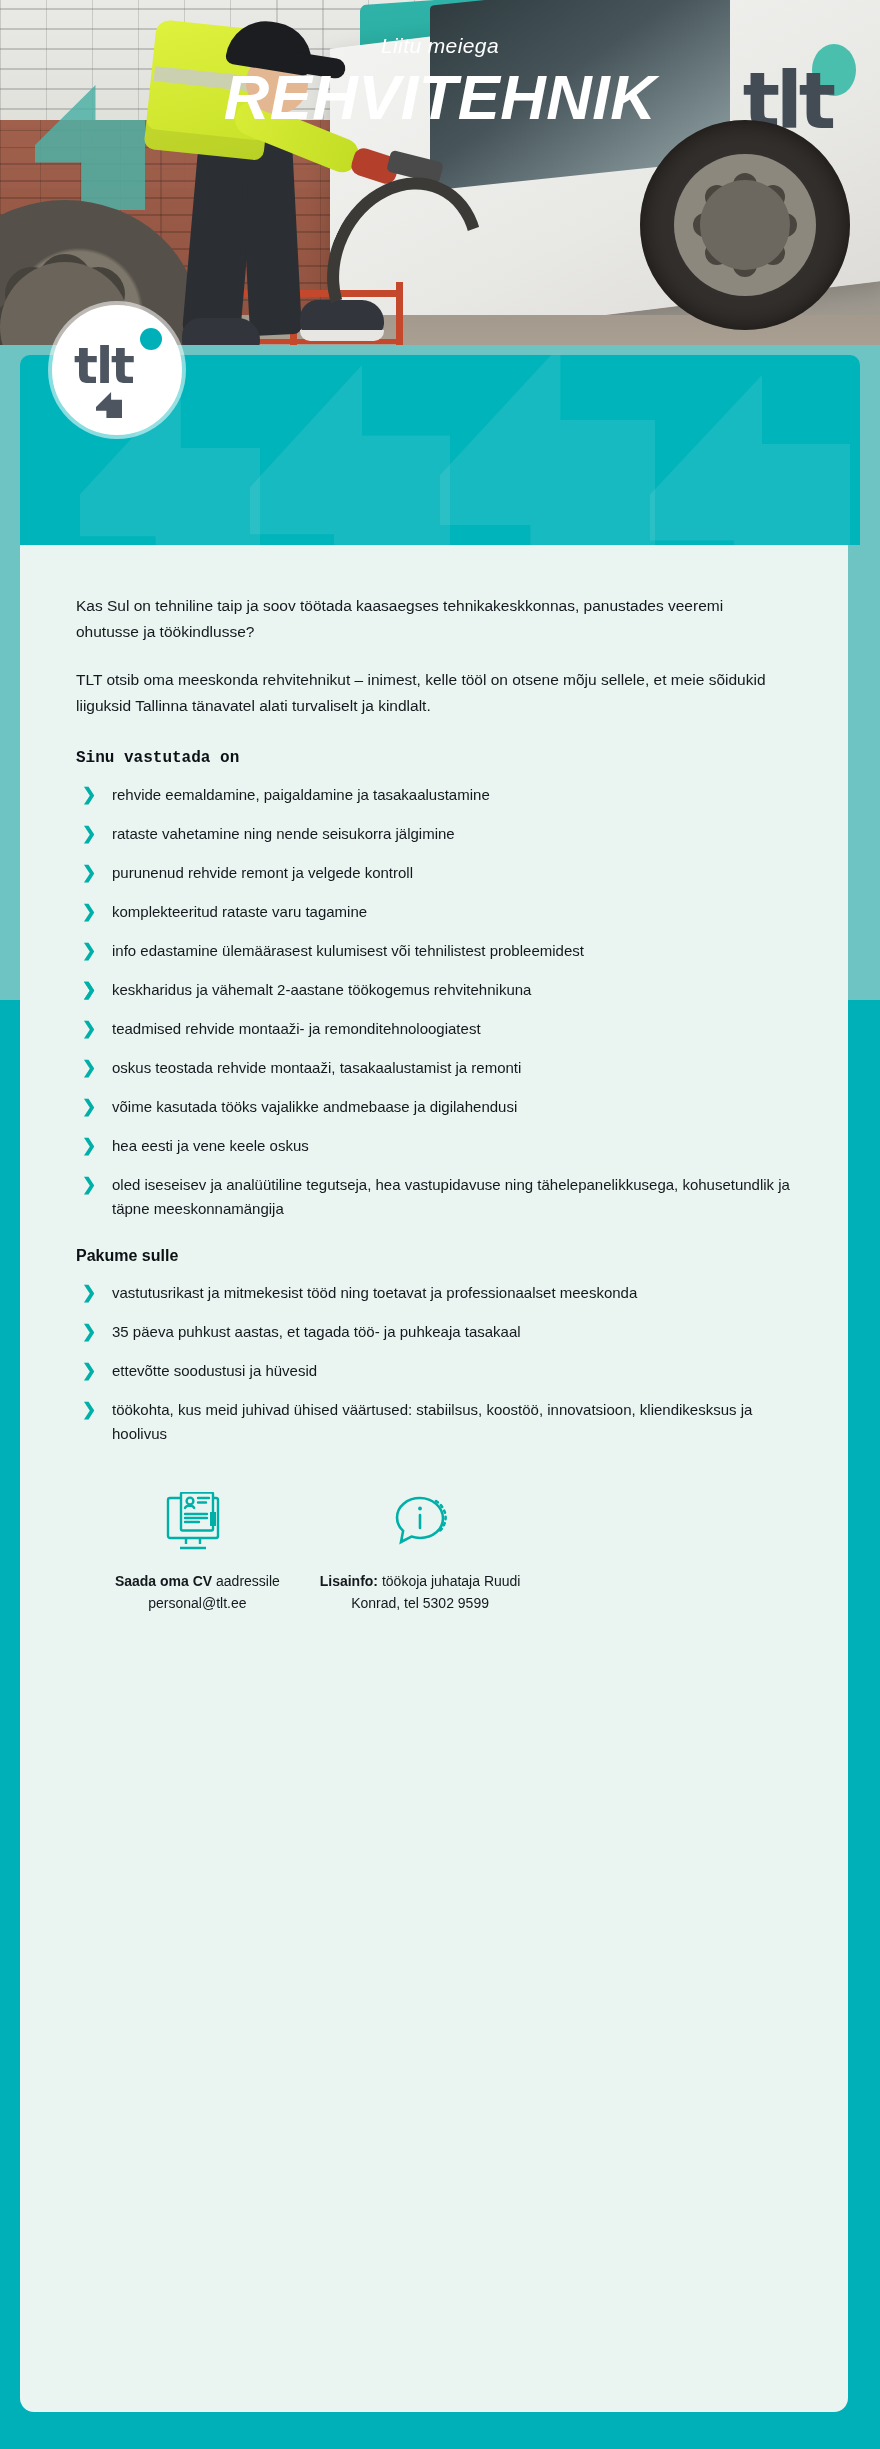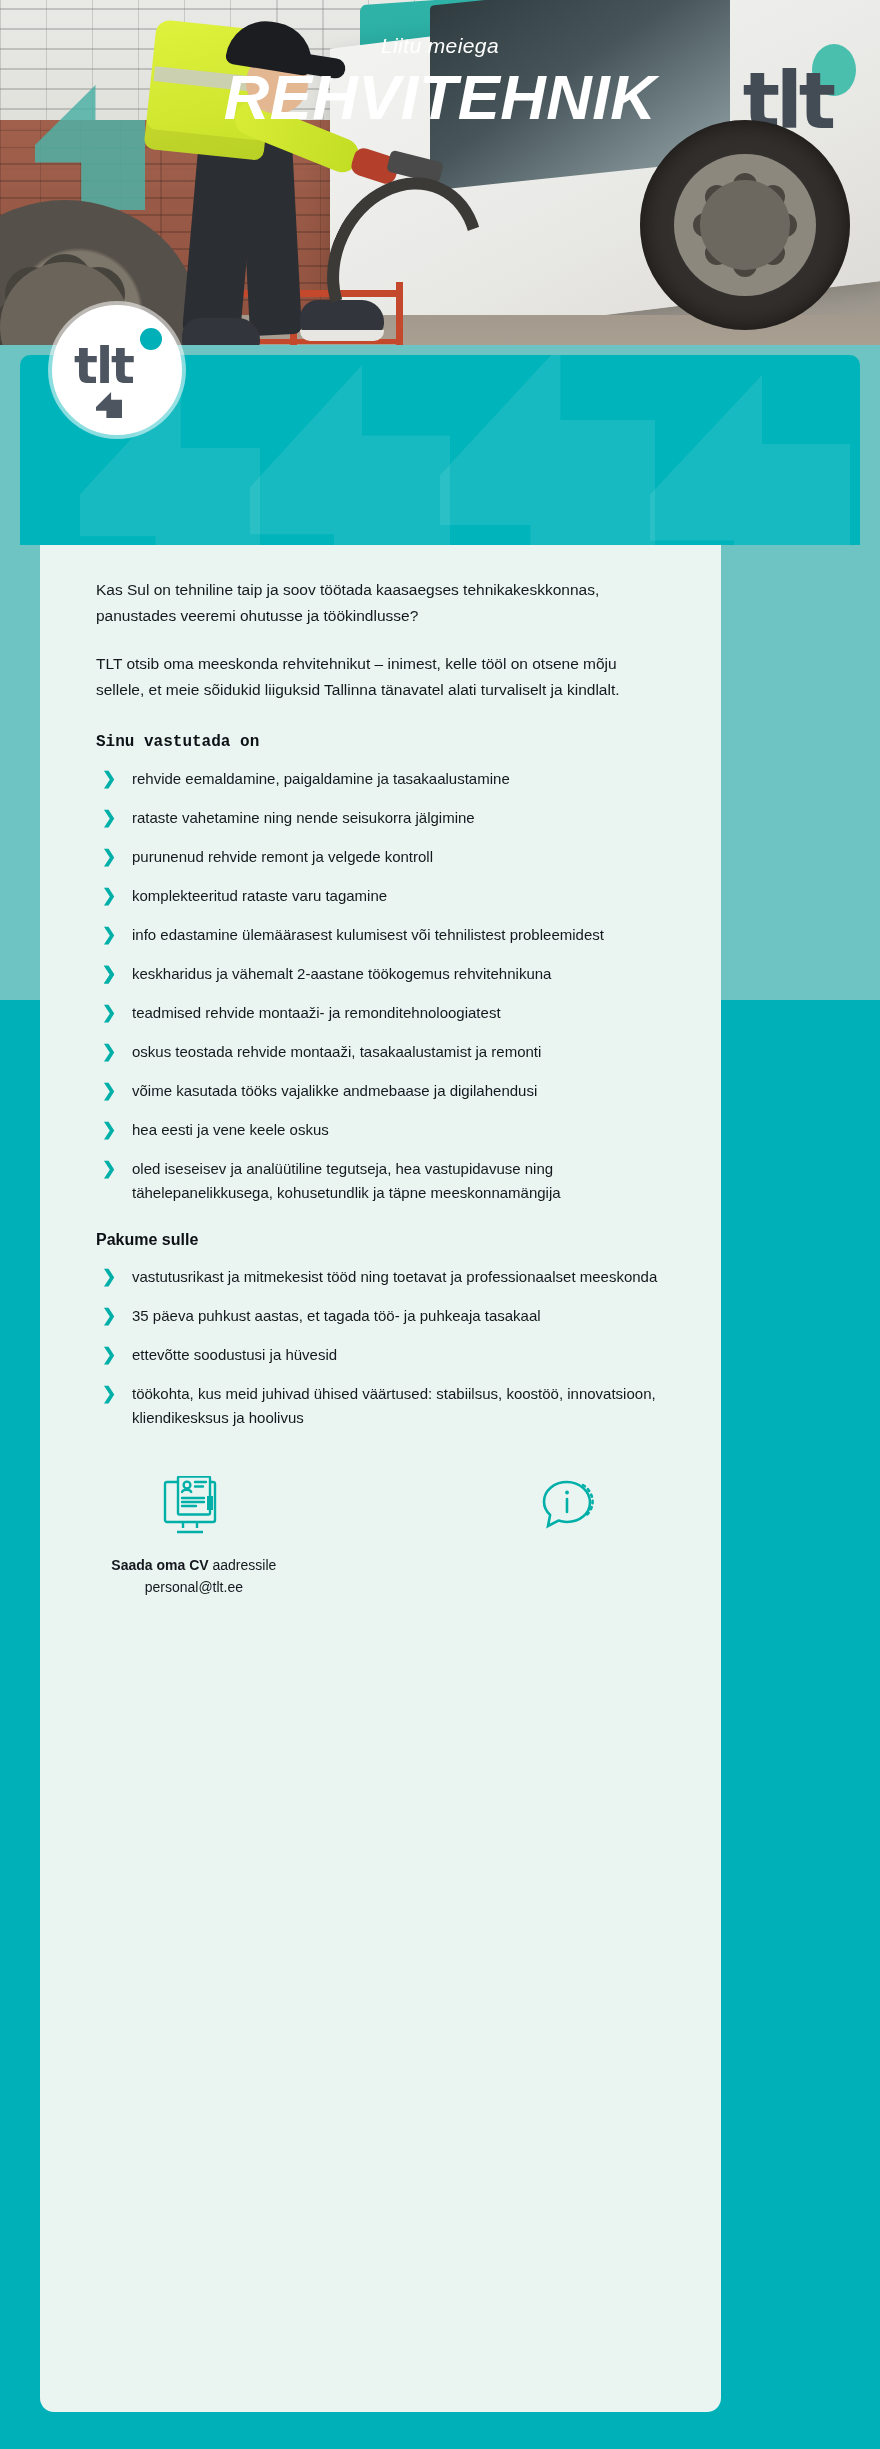--- a/index.html
+++ b/index.html
@@ -143,37 +143,37 @@
         clip-path:polygon(0 52%,56% 0,56% 30%,100% 30%,100% 100%,42% 100%,42% 72%,0 72%); }
   .wm4{ left:630px; top:20px;  width:200px; height:230px;
         clip-path:polygon(0 52%,56% 0,56% 30%,100% 30%,100% 100%,42% 100%,42% 72%,0 72%); }
 
   .hero-titles{ position:absolute; left:0; right:0; top:34px; text-align:center; z-index:25;font-style:italic; }
   .kicker{ font-size:21px; color:#ffffff; letter-spacing:.4px; font-weight:400; }
   .headline{ margin-top:8px; font-size:63px; line-height:62px; font-weight:700; color:#ffffff;
     letter-spacing:.5px; }
 
   
-  .content{ position:absolute; left:20px; top:545px; width:681px; height:1867px;
+  .content{ position:absolute; left:20px; top:545px; width:828px; height:1867px;
     background:#eaf5f2; border-radius:0 0 14px 14px; z-index:15;
-    padding:32px 56px 40px 56px;margin-left:20px; }
+    padding:48px 56px 40px 56px; }
 
   .para{ font-size:15.5px; line-height:26px; color:#15181c; margin-bottom:22px; max-width:690px; }
 
   .sec-title{ font-size:16px; font-weight:700; color:#0d1014; margin:26px 0 16px 0; }
   .sec-title.first{ margin-top:30px;font-family:Liberation Mono, monospace; }
 
   ul.bullets{ list-style:none; margin:0 0 4px 0; padding:0; }
   ul.bullets li{ position:relative; padding-left:36px; margin-bottom:15px;
     font-size:15px; line-height:24px; color:#15181c; }
   ul.bullets li .chev{ position:absolute; left:6px; top:1px; width:16px; height:20px;
     color:#00b0a8; font-size:17px; font-weight:700; line-height:22px; }
 
   
-  .contacts{ display:flex; justify-content:space-between; margin-top:36px; padding:0 10px; }
+  .contacts{ display:flex; margin-top:36px; padding:0 10px; }
   .contact{ width:32%; text-align:center; }
   .c-icon{ height:74px; display:flex; align-items:flex-end; justify-content:center; margin-bottom:14px; }
   .c-text{ font-size:14px; line-height:22px; color:#15181c; }
   .c-text b{ font-weight:700; }
 </style>
 </head>
 <body>
 
 <div class="hero">
   <div class="hero-sky"></div>
@@ -298,17 +298,20 @@
 
     <div class="contact">
       <div class="c-icon">
         <svg width="62" height="64" viewBox="0 0 62 64" fill="none" stroke="#00b0a8" stroke-width="2.6">
           <path d="M31 6C18 6 8 14.6 8 25.5c0 5.2 2.3 9.9 6.1 13.4L12 50l10.4-5.4c2.7.9 5.6 1.4 8.6 1.4 13 0 23-8.6 23-19.5S44 6 31 6z"></path>
           <path d="M47 9c6 4 9.6 10 9.6 16.6 0 6-3 11.4-7.9 15.2" stroke-dasharray="2.2 4.2" stroke-linecap="round"></path>
           <circle cx="31" cy="16.5" r="1.9" fill="#00b0a8" stroke="none"></circle>
           <path d="M31 23v13" stroke-linecap="round"></path>
         </svg>
       </div>
+      <div class="c-text">
+        <b>Lisainfo:</b><span> töökoja juhataja Ruudi Konrad, tel 5302 9599</span>
+      </div>
     </div>
 
 
   </div>
 </div>
 
 </body></html>

